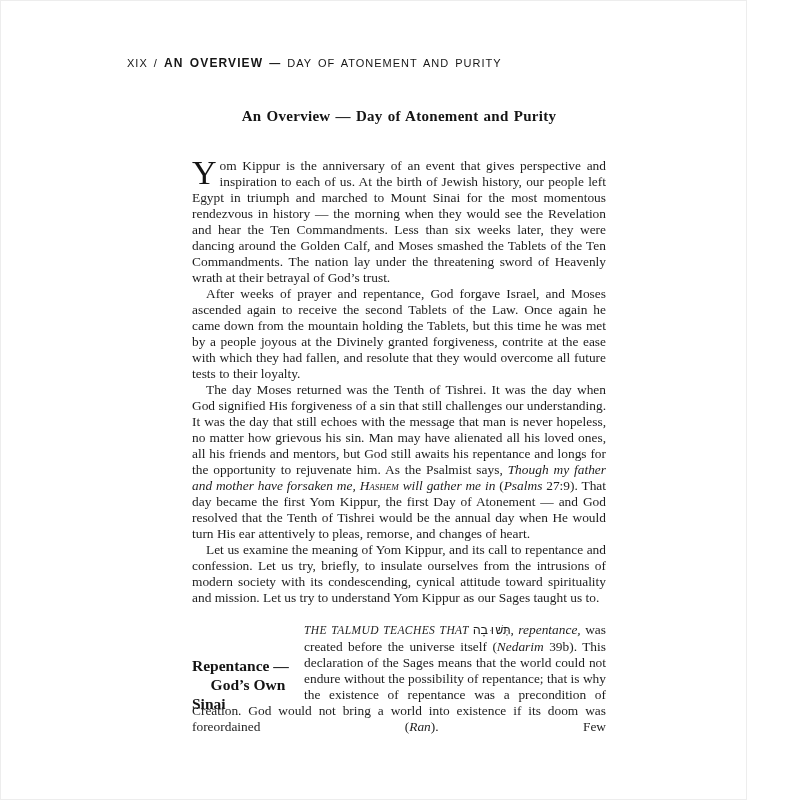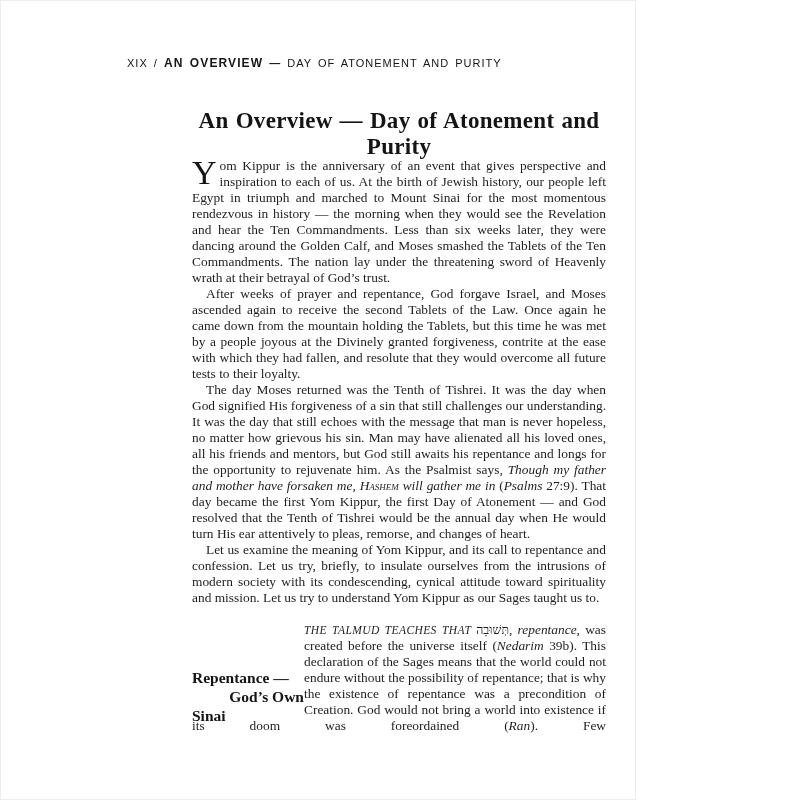--- a/index.html
+++ b/index.html
@@ -1,53 +1,53 @@
 <!DOCTYPE html>
 <html><head>
 <meta charset="utf-8">
 <style>
   html,body{margin:0;padding:0;background:#ffffff;}
   .page{
-    position:relative;width:636px;height:800px;background:#ffffff;
+    position:relative;width:747px;height:800px;background:#ffffff;
     overflow:hidden;color:#1d1d1d;
     font-family:"Liberation Serif", serif;
     box-shadow: inset 0 0 0 1px #ededed;
   }
   .running-header{
     position:absolute;left:127px;top:56px;white-space:nowrap;
     font-family:"Liberation Sans", sans-serif;
     font-size:11px;letter-spacing:1px;word-spacing:2px;color:#161616;
   }
   .running-header .hb{font-weight:bold;font-size:12px;letter-spacing:1.1px;}
   .running-header .hd{font-weight:bold;}
   .page-title{
     position:absolute;left:192px;top:108px;width:414px;
-    text-align:center;font-weight:bold;font-size:23px;
+    text-align:center;font-weight:bold;font-size:15px;
     letter-spacing:0.3px;word-spacing:1px;color:#141414;
   }
   .body-text{
     position:absolute;left:192px;top:158px;width:414px;
     font-size:13.4px;line-height:16px;text-align:justify;
     hyphens:none;-webkit-hyphens:none;color:#1d1d1d;
   }
   .para{margin:0;padding:0;}
   .para.ind{text-indent:14px;}
   .dropcap{
     float:left;font-size:34px;line-height:28px;height:29px;
     margin:1px 3px 0 0;color:#141414;
   }
   .it{font-style:italic;}
   .sc{font-variant:small-caps;}
   .lead{font-size:11.5px;letter-spacing:0.4px;font-style:italic;}
-  .he{font-family:Liberation Serif, serif;font-size:12.5px;}
+  .he{font-family:Liberation Mono, monospace;font-size:12.5px;}
   .section{margin-top:16px;text-align-last:justify;}
   .margin-head{
-    float:left;width:112px;height:36px;margin-top:46px;
+    float:left;width:112px;height:36px;margin-top:34px;
     font-weight:bold;font-size:15.5px;line-height:19px;
-    text-align:right;text-indent:0;color:#141414;
+    text-align:center;text-indent:0;color:#141414;
     text-align-last:left;
   }
 </style>
 </head>
 <body>
 
 <div class="page">
 
   <div class="running-header">
     <span>XIX /</span> <span class="hb">AN OVERVIEW</span> <span class="hd">—</span> <span>DAY OF ATONEMENT AND PURITY</span>

